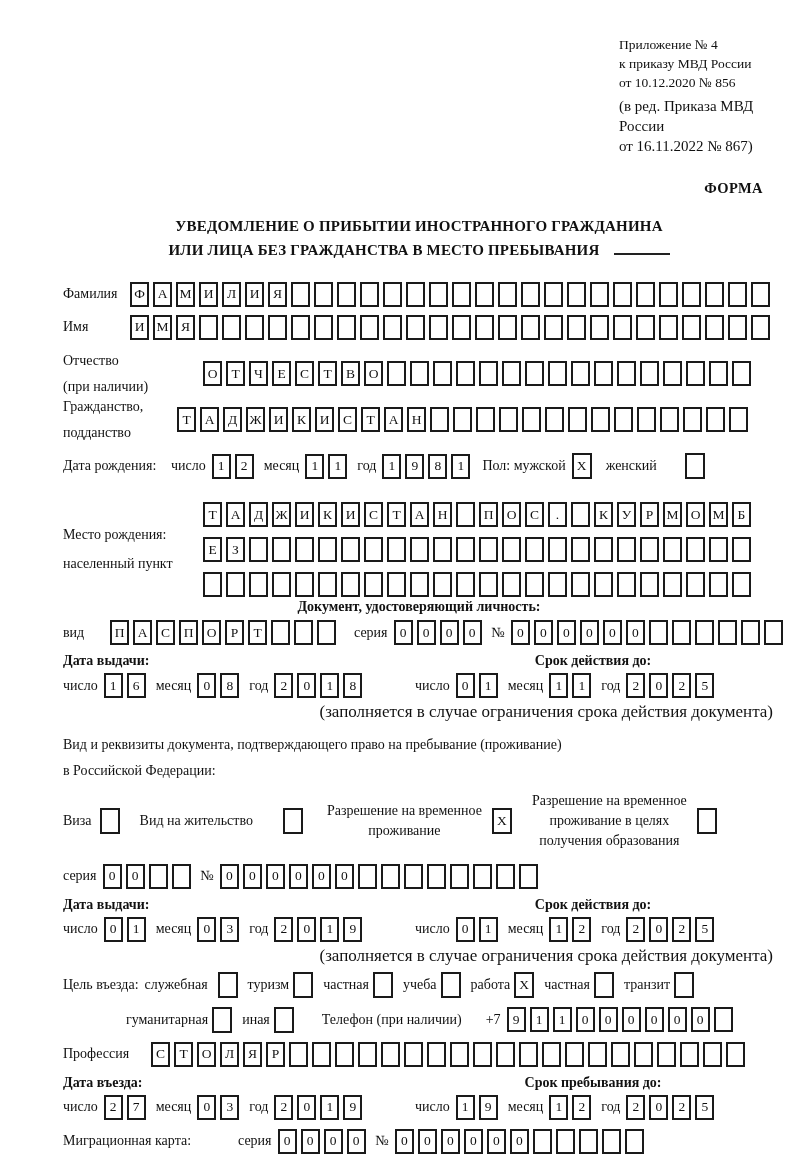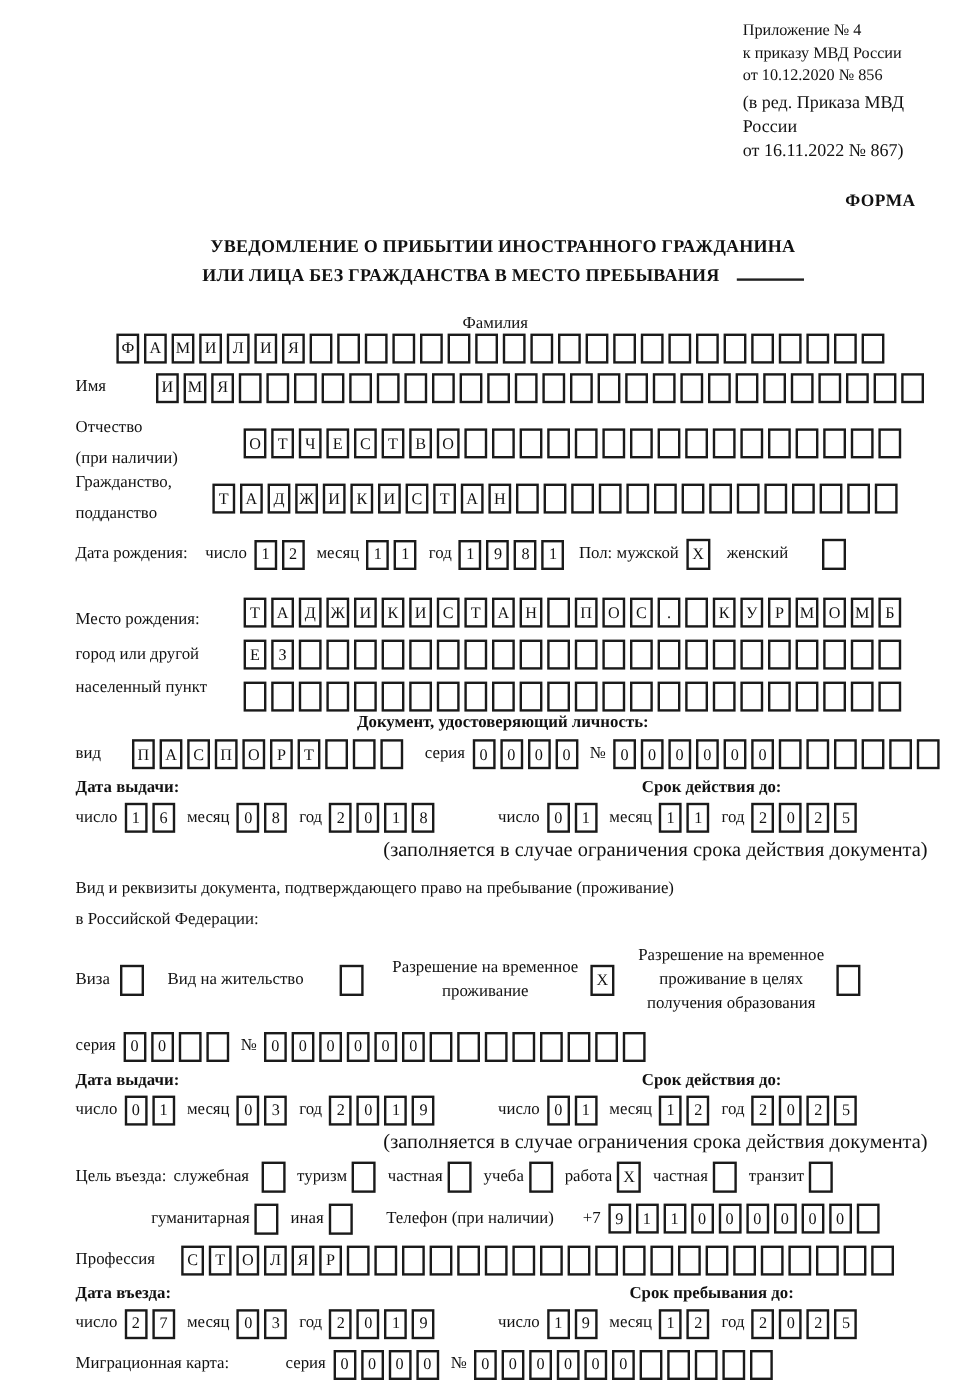--- a/index.html
+++ b/index.html
@@ -2,21 +2,21 @@
 <html><head>
 <meta charset="utf-8">
 <style>
   html,body { margin:0; padding:0; background:#fff; }
   body {
     width:800px; height:1163px; overflow:hidden;
     color:#111;
     font-family:"Liberation Serif","DejaVu Serif",serif;
     font-size:14px;
   }
-  .page { box-sizing:border-box; width:800px; height:1163px; padding:16px 25px 0 63px; }
+  .page { box-sizing:border-box; width:800px; height:1163px; padding:36px 25px 0 63px; }
 
   
   .appendix { margin-left:556px; font-size:13.5px; line-height:1.4; }
   .appendix .rev { font-size:15px; margin-top:3px; line-height:1.35; }
   .forma { text-align:right; padding-right:12px; font-weight:bold; font-size:14.5px; margin-top:24px; letter-spacing:.4px; }
 
   .title { text-align:center; font-weight:bold; font-size:15px; line-height:1.55; margin-top:18px; letter-spacing:.2px; }
   .title-underline { display:inline-block; width:56px; border-bottom:2px solid #222; margin-left:14px; vertical-align:baseline; }
   .sec { font-weight:bold; font-size:13.6px; margin-top:26px; }
 
@@ -73,21 +73,21 @@
   </div>
 
   <div class="forma">ФОРМА</div>
 
   <div class="title">
     <span>УВЕДОМЛЕНИЕ О ПРИБЫТИИ ИНОСТРАННОГО ГРАЖДАНИНА</span><br>
     <span>ИЛИ ЛИЦА БЕЗ ГРАЖДАНСТВА В МЕСТО ПРЕБЫВАНИЯ</span><span class="title-underline"></span>
   </div>
 
 
-  <div class="row" style="margin-top:20px;flex-direction:column;">
+  <div class="row" style="margin-top:20px;">
     <span class="lbl w67">Фамилия</span>
     <span class="cells">
         <span class="cell">Ф</span>
         <span class="cell">А</span>
         <span class="cell">М</span>
         <span class="cell">И</span>
         <span class="cell">Л</span>
         <span class="cell">И</span>
         <span class="cell">Я</span>
         <span class="cell"></span>
@@ -236,21 +236,20 @@
       </span>
     <span class="sub" style="margin-left:8px;"><span>Пол:</span> <span>мужской</span></span>
     <span class="checkbox">X</span>
     <span class="sub" style="margin-left:14px;">женский</span>
     <span class="checkbox" style="margin-left:22px;"></span>
   </div>
 
   <div class="row top" style="margin-top:23px;">
     <div class="lbl w140 stack" style="line-height:1;">
       <div style="line-height:2.05;">Место рождения:</div>
-      <div style="line-height:2.05;">город или другой</div>
       <div style="line-height:2.05;">населенный пункт</div>
     </div>
     <div class="cellcol">
       <span class="cells">
           <span class="cell">Т</span>
           <span class="cell">А</span>
           <span class="cell">Д</span>
           <span class="cell">Ж</span>
           <span class="cell">И</span>
           <span class="cell">К</span>

